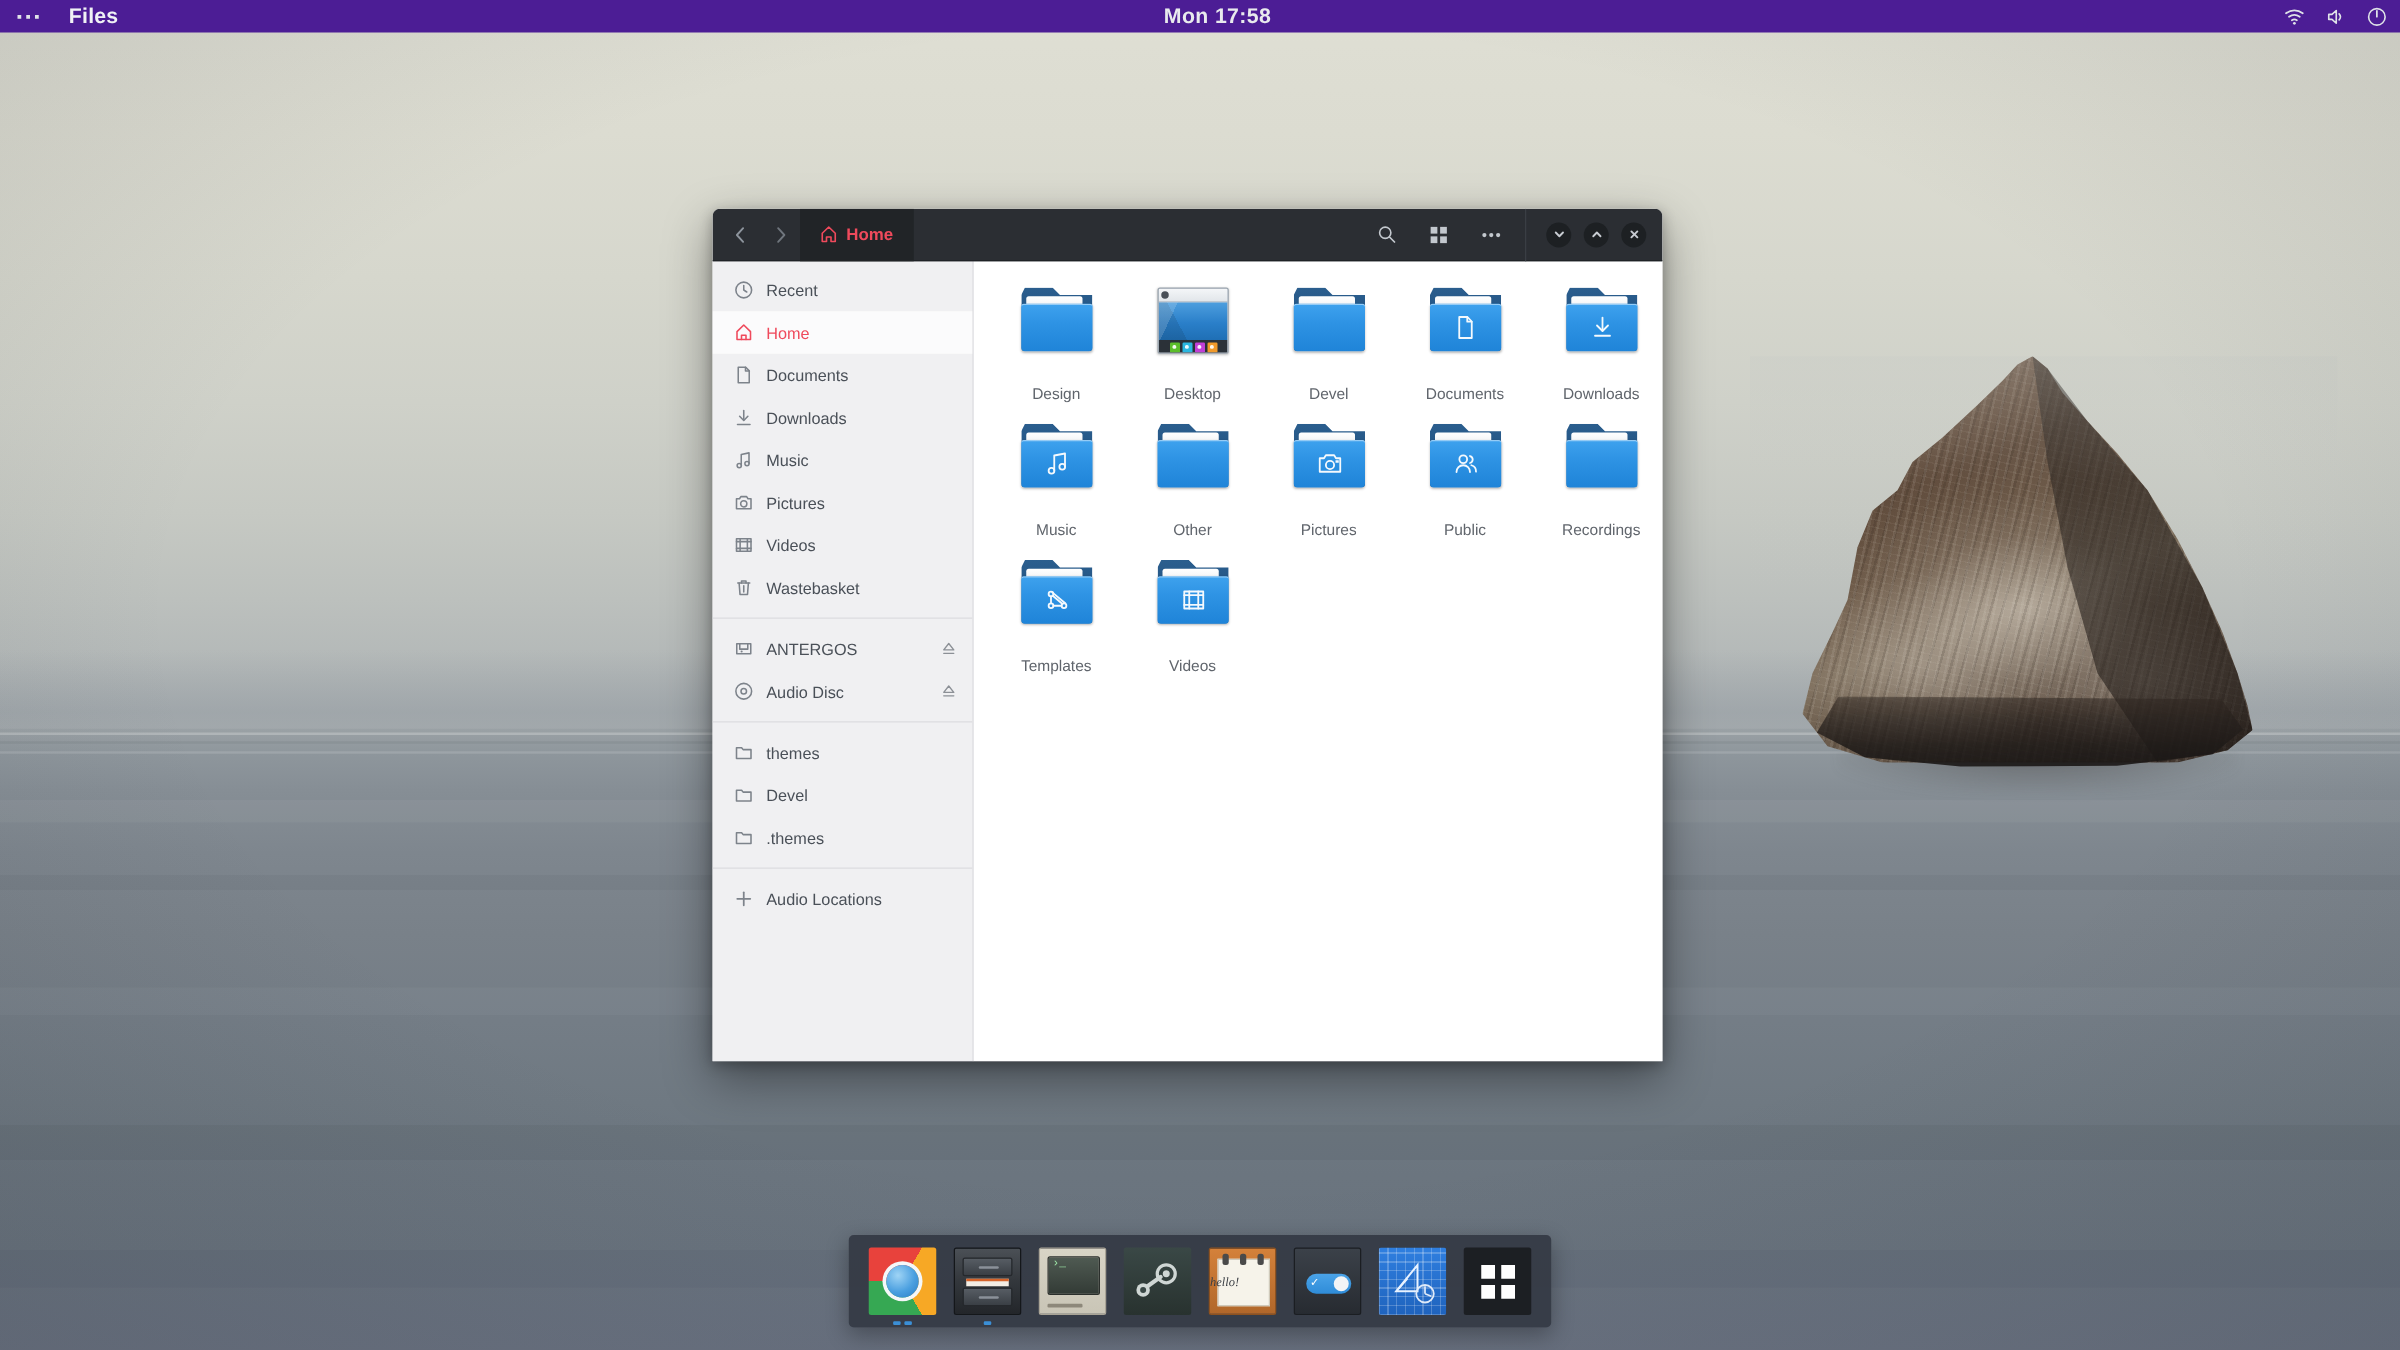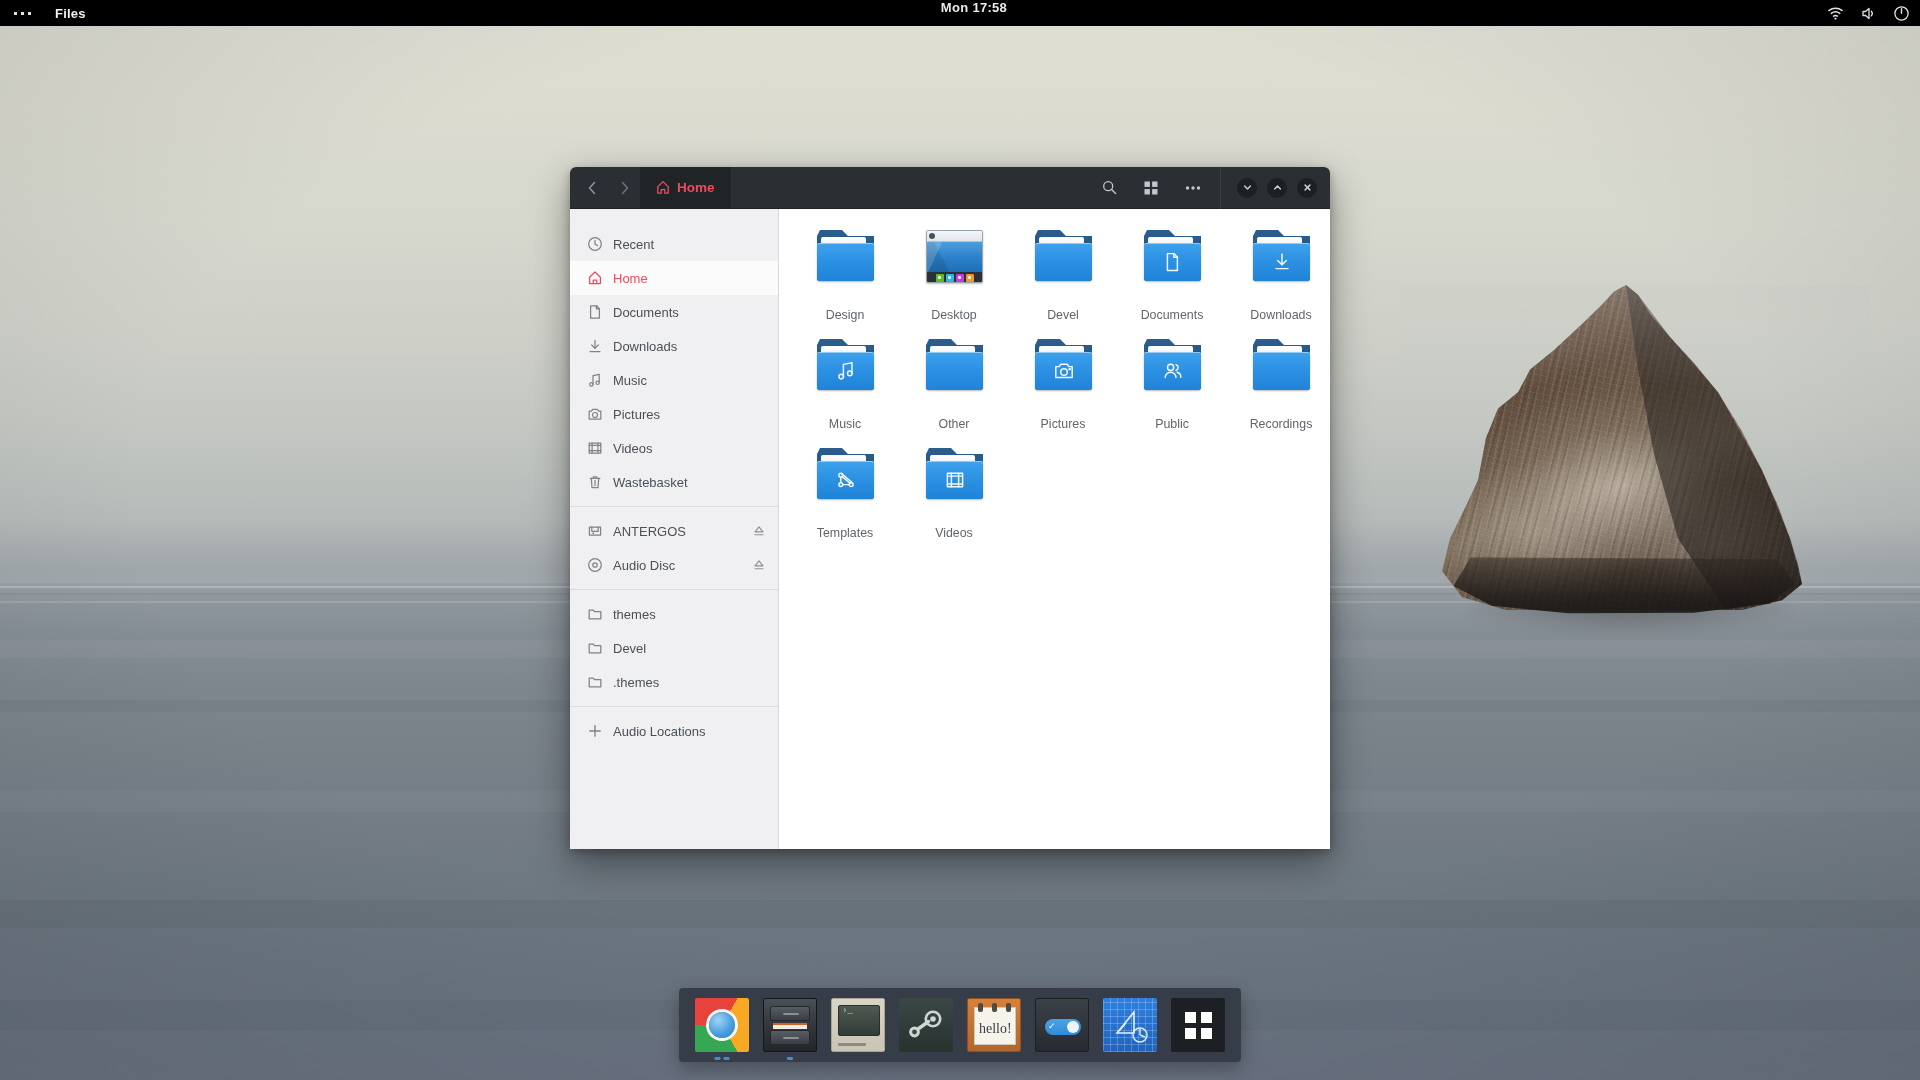--- a/index.html
+++ b/index.html
@@ -101,22 +101,22 @@
     pointer-events:none;
   }
   .vignette {
     position:absolute; inset:0;
     background:radial-gradient(ellipse 78% 78% at 50% 45%, rgba(0,0,0,0) 55%, rgba(40,45,52,.17) 100%);
   }
 
   
   #topbar {
     position:absolute; left:0; top:0; width:1920px; height:26px; z-index:40;
-    background:#000000; color:#e8eaed;
-    display:flex; align-items:flex-start; font-size:13px;
+    background:#4c1d95; color:#e8eaed;
+    display:flex; align-items:center; font-size:17px;
   }
   .tb-left { display:flex; align-items:center; height:26px; }
   .tb-activities {
     display:flex; align-items:center; gap:4px; padding:0 14px; height:26px; cursor:pointer;
   }
   .tb-activities i { display:block; width:3px; height:3px; background:#e0e3e8; }
   .tb-appname { padding:0 10px; font-weight:bold; letter-spacing:.2px; color:#f0f2f5; cursor:pointer; }
   .tb-clock {
     position:absolute; left:0; right:0; text-align:center; font-weight:bold; letter-spacing:.3px;
     pointer-events:none;
@@ -167,21 +167,21 @@
     width:20px; height:20px; border-radius:50%; background:#1d2023;
     display:flex; align-items:center; justify-content:center; cursor:pointer;
   }
   .wcbtn svg { display:block; }
 
   #fmbody { flex:1 1 auto; display:flex; min-height:0; }
 
   
   #sidebar {
     width:209px; flex:0 0 209px; background:#f0f0f2;
-    border-right:1px solid #d8d8dc; overflow:hidden; padding-top:18px;
+    border-right:1px solid #d8d8dc; overflow:hidden; padding-top:6px;
   }
   .sb-item {
     height:34px; display:flex; align-items:center; gap:10px;
     padding:0 12px 0 17px; font-size:13px; color:#4a5058; cursor:pointer;
     position:relative;
   }
   .sb-item .sicon { width:16px; height:16px; flex:0 0 16px; display:flex; align-items:center; justify-content:center; }
   .sb-item .slabel { flex:1 1 auto; white-space:nowrap; overflow:hidden; text-overflow:ellipsis; }
   .sb-item.active { background:#fbfbfc; color:#ef4a5c; }
   .sb-item.active .slabel { color:#ef4a5c; }
@@ -329,22 +329,22 @@
     background:linear-gradient(to bottom,#d4813a 0%,#b1672a 100%);
     border:1px solid #8e521f;
   }
   .ic-notes .pad {
     position:absolute; left:6px; top:8px; width:42px; height:38px;
     background:#f6f3ea; border:1px solid #cfc9ba;
   }
   .ic-notes .rings { position:absolute; left:10px; top:4px; display:flex; gap:9px; }
   .ic-notes .rings i { width:5px; height:9px; background:#4a4a4a; border-radius:2px; display:block; }
   .ic-notes .hw {
-    position:absolute; left:11px; top:22px; font-family:"Liberation Serif", serif;
-    font-size:14px; color:#3b3f45;
+    position:absolute; left:0; top:22px; font-family:"Liberation Serif", serif;
+    font-style:italic; font-size:10px; color:#3b3f45;
   }
   
   .ic-settings {
     background:linear-gradient(to bottom,#3b4149 0%,#272b31 100%);
     border:1px solid #1b1e22;
   }
   .ic-settings .tog {
     position:absolute; left:9px; top:20px; width:36px; height:16px; border-radius:9px;
     background:linear-gradient(to bottom,#4aa3e8,#2f8cd8);
   }

